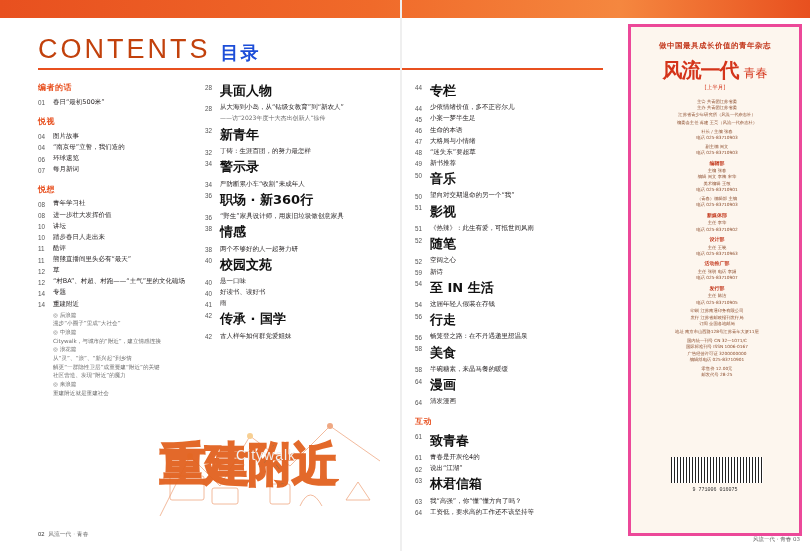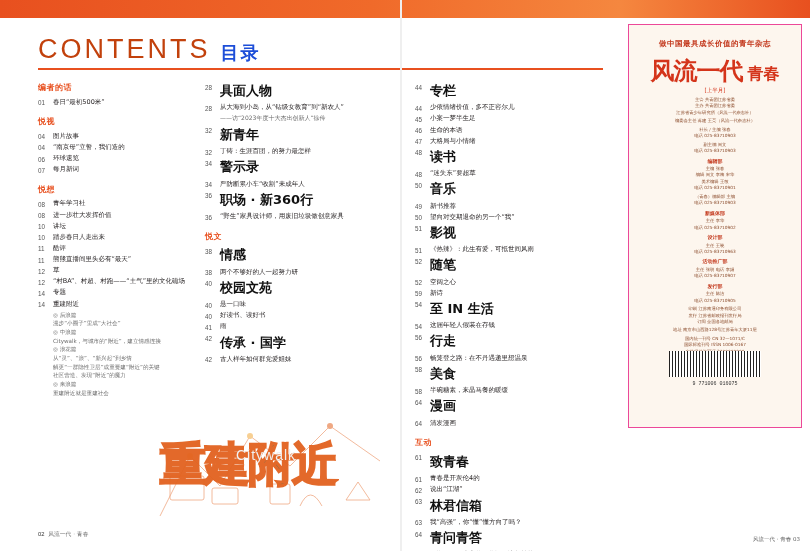--- a/index.html
+++ b/index.html
@@ -77,37 +77,37 @@
   
   .cover {
     position:absolute; right:0; top:0; width:190px; height:551px;
     background:#fff;
   }
   .cover-band {
     position:absolute; right:0; top:0; width:190px; height:18px;
     background: linear-gradient(to right,#f5873f 0%, #e8501f 100%);
   }
   .cover-inner {
-    position:absolute; left:8px; top:24px; width:174px; height:404px;
+    position:absolute; left:8px; top:24px; width:174px; height:512px;
     background:#fdf6ee;
-    border:1px solid #ec4899;
+    border:3px solid #ec4899;
   }
   .cover-tag {
     position:absolute; left:0; right:0; top:14px; text-align:center;
     font-size:7.5px; color:#c3381c; font-weight:bold; letter-spacing:0.5px;
   }
   .logo-row {
     position:absolute; left:0; right:0; top:30px; text-align:center;
   }
   .logo-main {
-    font-size:24px; font-weight:bold; color:#d4341a;
+    font-size:20px; font-weight:bold; color:#d4341a;
     letter-spacing:-1px; font-family:"DejaVu Sans", sans-serif;
   }
   .logo-sub {
-    font-size:16px; font-weight:bold; color:#d4341a; 
+    font-size:12px; font-weight:normal; color:#d4341a; 
   }
   .logo-note { font-size:5.5px; color:#d4341a; }
   .imprint {
     position:absolute; left:10px; top:72px; width:152px;
     font-size:4.3px; line-height:1.5; color:#8a4a2a; text-align:center;
   }
   .imprint .hd {
     color:#c3381c; font-weight:bold; font-size:5px; margin:3px 0 1px;
   }
   .imprint .blk { margin-bottom:2px; }
@@ -267,21 +267,20 @@
         <span class="tx">严防断累小车“收割”未成年人</span>
       </div>
       <div class="ent big">
         <span class="pg">36</span>
         <span class="tx">职场 · 新360行</span>
       </div>
       <div class="ent">
         <span class="pg">36</span>
         <span class="tx">“野生”家具设计师，用废旧垃圾做创意家具</span>
       </div>
-      <div class="sec-title">悦文</div>
       <div class="ent big">
         <span class="pg">38</span>
         <span class="tx">情感</span>
       </div>
       <div class="ent">
         <span class="pg">38</span>
         <span class="tx">两个不够好的人一起努力研</span>
       </div>
       <div class="ent big">
         <span class="pg">40</span>
@@ -322,37 +321,33 @@
         <span class="tx">小案一梦半生足</span>
       </div>
       <div class="ent">
         <span class="pg">46</span>
         <span class="tx">生命的本语</span>
       </div>
       <div class="ent">
         <span class="pg">47</span>
         <span class="tx">大格局与小情绪</span>
       </div>
-      <div class="ent big">
-        <span class="pg">48</span>
-        <span class="tx">读书</span>
-      </div>
       <div class="ent">
         <span class="pg">48</span>
         <span class="tx">“迷失东”要超草</span>
       </div>
+      <div class="ent">
+        <span class="pg">49</span>
+        <span class="tx">新书推荐</span>
+      </div>
       <div class="ent big">
         <span class="pg">50</span>
         <span class="tx">音乐</span>
       </div>
       <div class="ent">
-        <span class="pg">49</span>
-        <span class="tx">新书推荐</span>
-      </div>
-      <div class="ent">
         <span class="pg">50</span>
         <span class="tx">望向对交期退命的另一个“我”</span>
       </div>
       <div class="ent big">
         <span class="pg">51</span>
         <span class="tx">影视</span>
       </div>
       <div class="ent">
         <span class="pg">51</span>
         <span class="tx">《热辣》：此生有爱，可抵世间风雨</span>
@@ -414,24 +409,20 @@
         <span class="pg">62</span>
         <span class="tx">说出“江湖”</span>
       </div>
       <div class="ent big">
         <span class="pg">63</span>
         <span class="tx">林君信箱</span>
       </div>
       <div class="ent">
         <span class="pg">63</span>
         <span class="tx">我“高强”，你“懂”懂方向了吗？</span>
-      </div>
-      <div class="ent big">
-        <span class="pg">64</span>
-        <span class="tx">青问青答</span>
       </div>
       <div class="ent">
         <span class="pg">64</span>
         <span class="tx">工资低，要求高的工作还不该坚持等</span>
       </div>
     </div>
 
   <div class="gutter"></div>
 
   <div class="illus">

